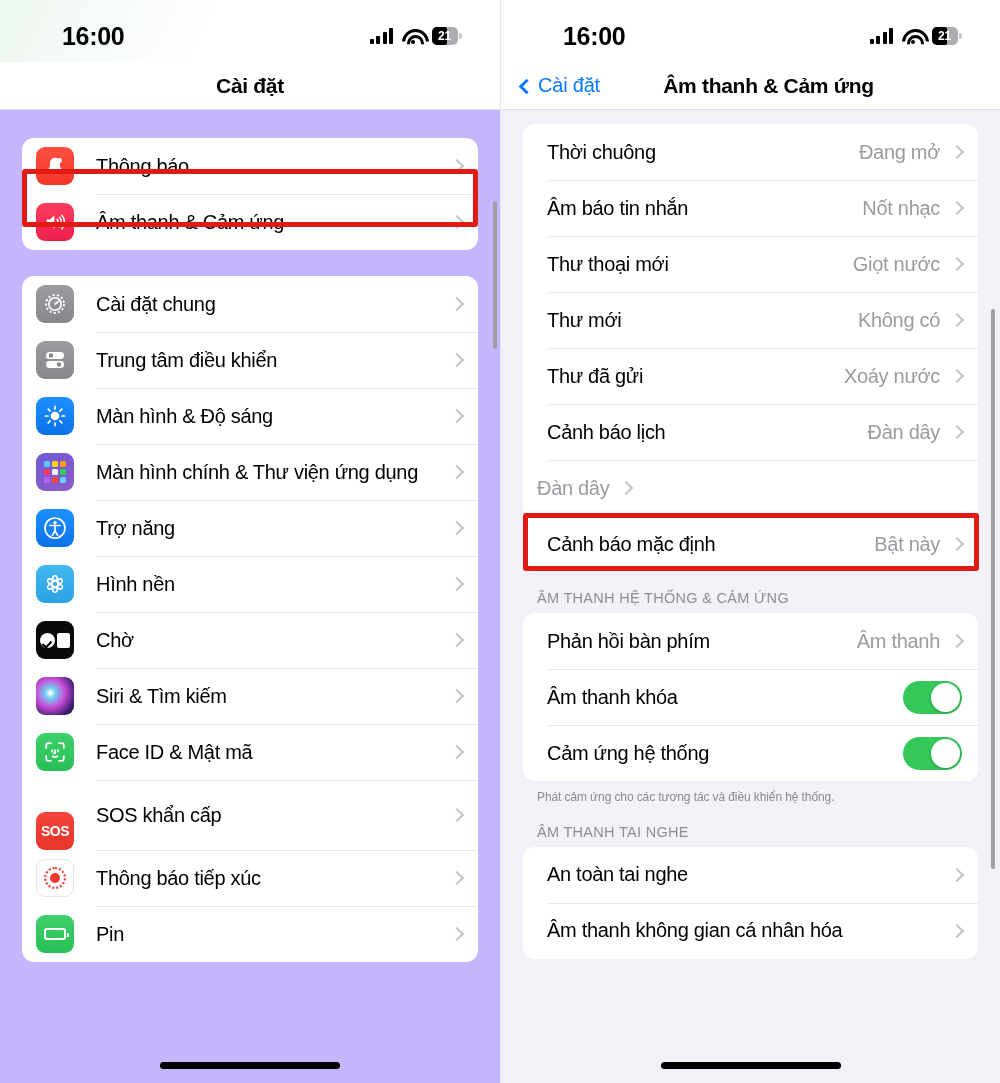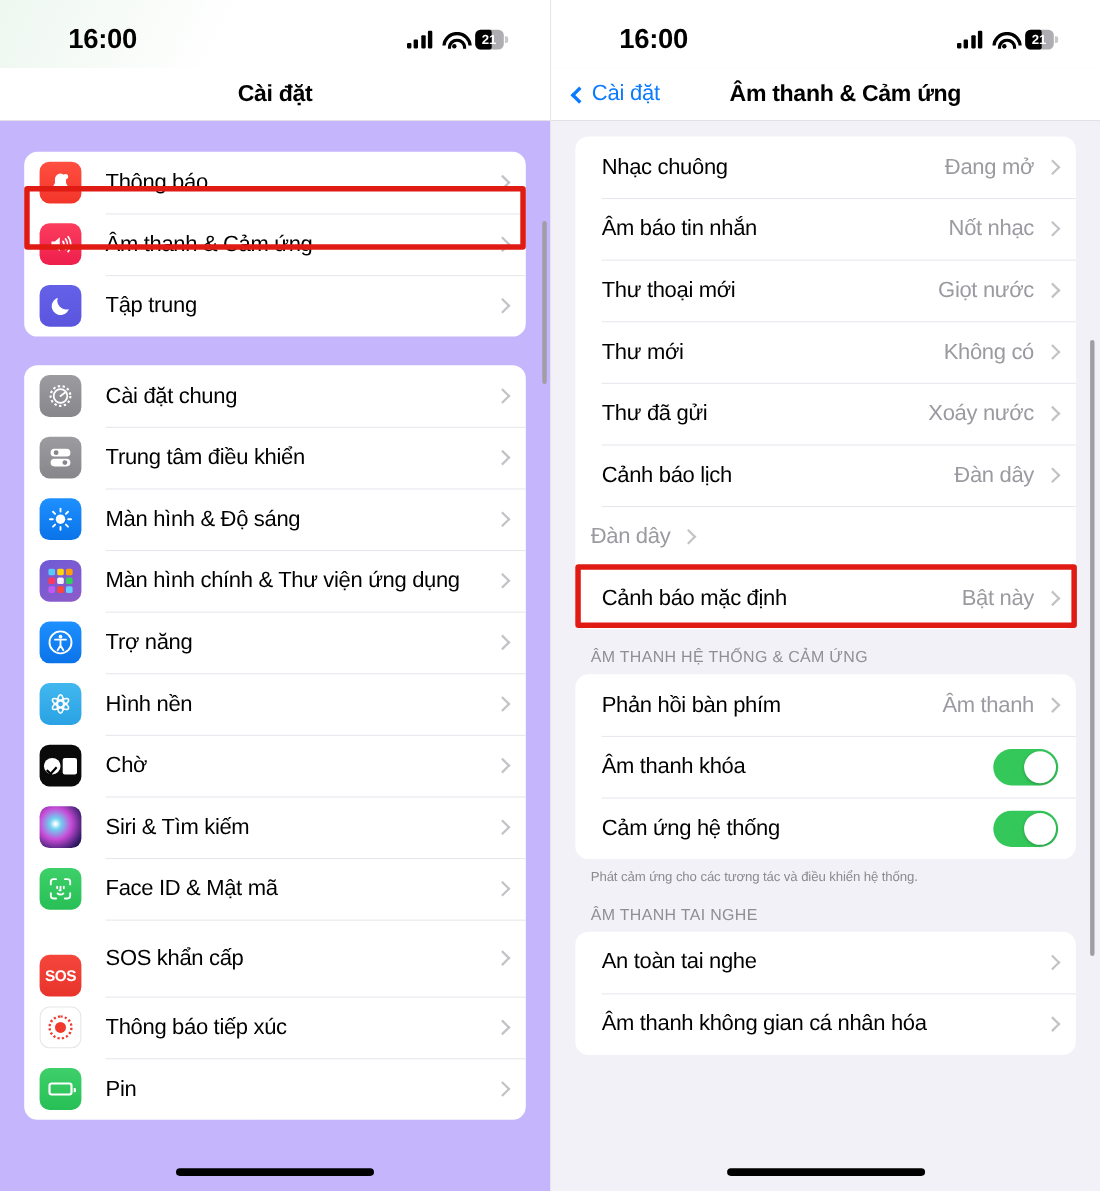--- a/index.html
+++ b/index.html
@@ -321,29 +321,20 @@
           <span class="app-icon ic-sound">
             <svg width="24" height="22" viewBox="0 0 26 24" fill="none">
                 <path d="M4 9.3h3.4L12.3 5v14L7.4 14.7H4z" fill="#fff"></path>
                 <path d="M15.4 9.2a4.6 4.6 0 0 1 0 5.6M18 6.8a8.3 8.3 0 0 1 0 10.4M20.6 4.6a11.8 11.8 0 0 1 0 14.8" stroke="#fff" stroke-width="1.7" stroke-linecap="round"></path>
               </svg>
           </span>
           <span class="row-label">Âm thanh &amp; Cảm ứng</span>
           <span class="disclosure"></span>
         </div>
 
-        <div class="row">
-          <span class="app-icon ic-focus">
-            <svg width="22" height="22" viewBox="0 0 24 24" fill="#fff">
-                <path d="M20.3 15.1A8.6 8.6 0 0 1 9.4 4.1a8.7 8.7 0 1 0 10.9 11z"></path>
-              </svg>
-          </span>
-          <span class="row-label">Tập trung</span>
-          <span class="disclosure"></span>
-        </div>
 
       </div>
 
       <div class="group-gap"></div>
 
       <div class="group">
         <div class="row">
           <span class="app-icon ic-general">
             <svg width="24" height="24" viewBox="0 0 24 24" fill="none">
                 <circle cx="12" cy="12" r="9" stroke="#fff" stroke-width="1.9" stroke-dasharray="2.2 2.2"></circle>
@@ -520,21 +511,21 @@
         <span class="nav-title">Âm thanh &amp; Cảm ứng</span>
       </div>
     </div>
     <div class="nav-hairline"></div>
 
     <div class="content">
       <div style="height:14px"></div>
 
       <div class="group">
         <div class="row">
-          <span class="row-label">Nhạc chuông</span>
+          <span class="row-label">Thời chuông</span>
           <span class="row-value">Đang mở</span>
           <span class="disclosure"></span>
         </div>
         <div class="row">
           <span class="row-label">Âm báo tin nhắn</span>
           <span class="row-value">Nốt nhạc</span>
           <span class="disclosure"></span>
         </div>
         <div class="row">
           <span class="row-label">Thư thoại mới</span>

